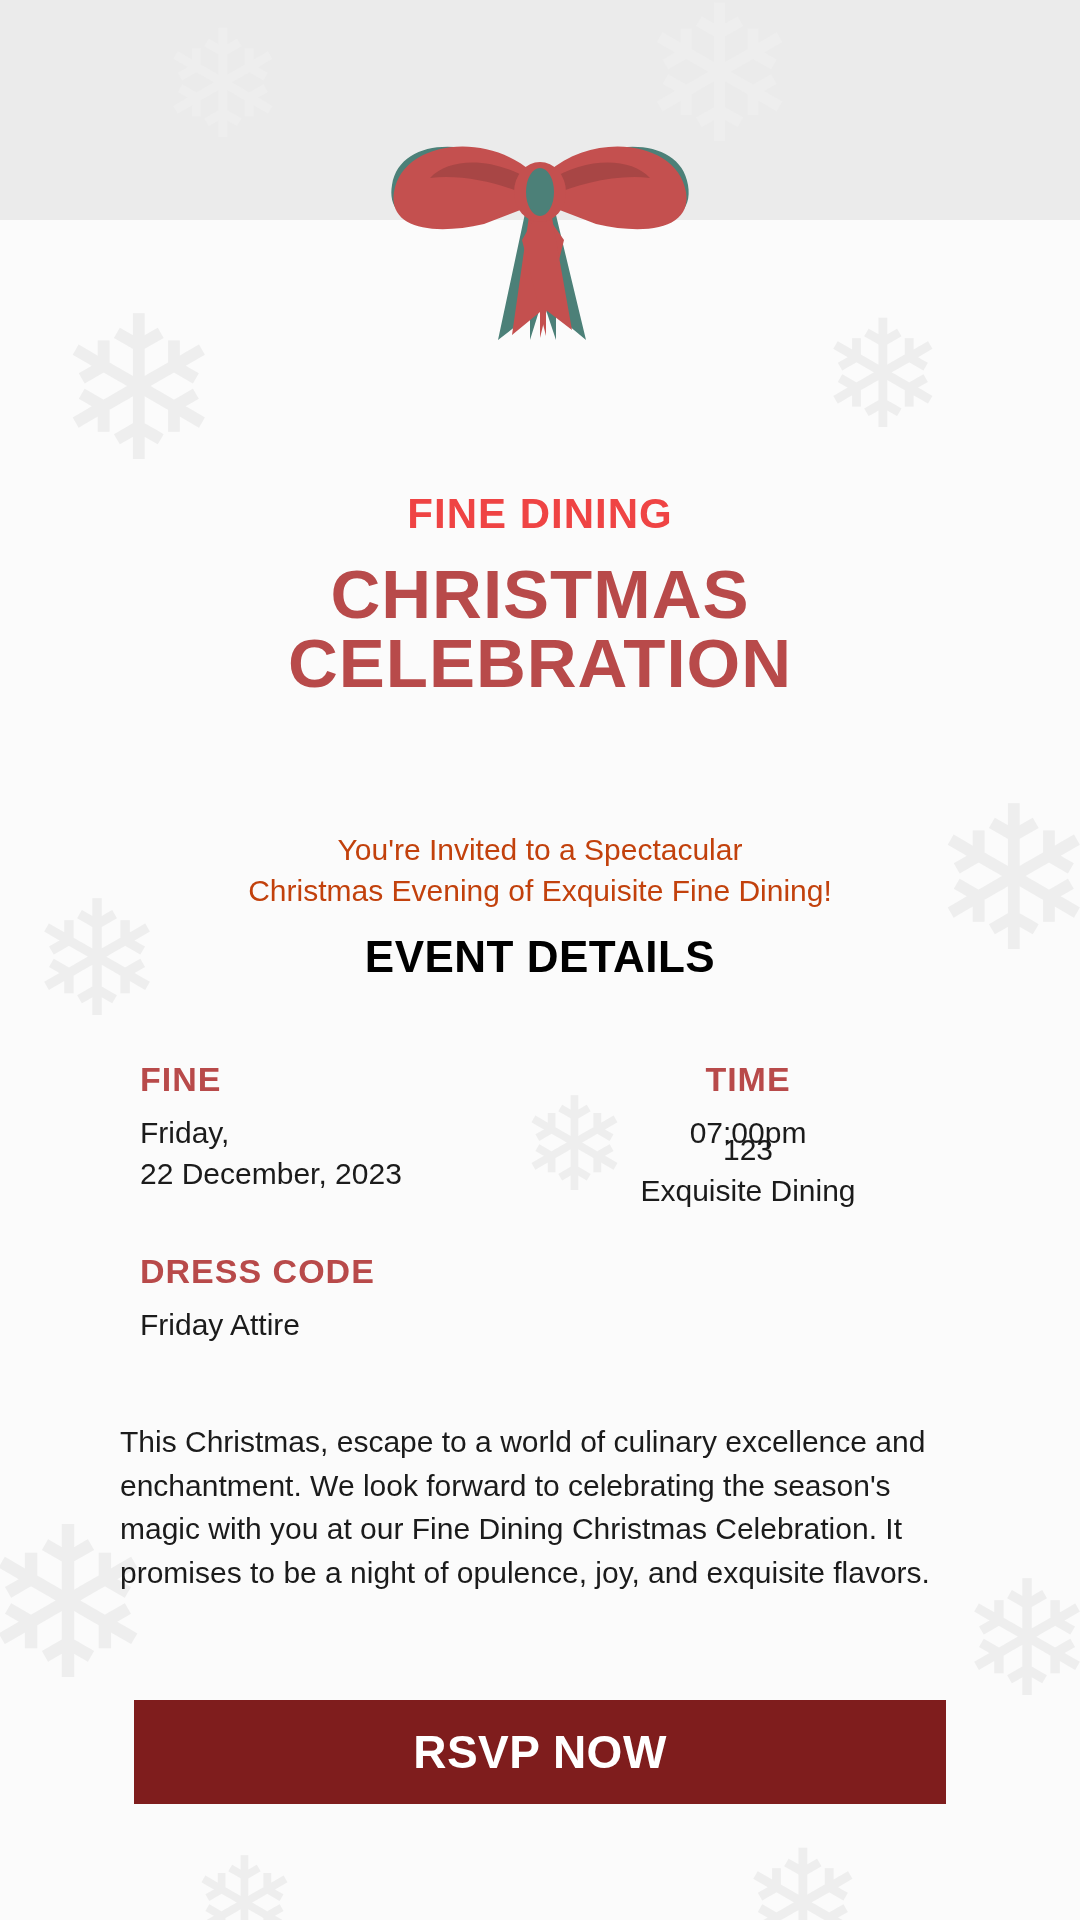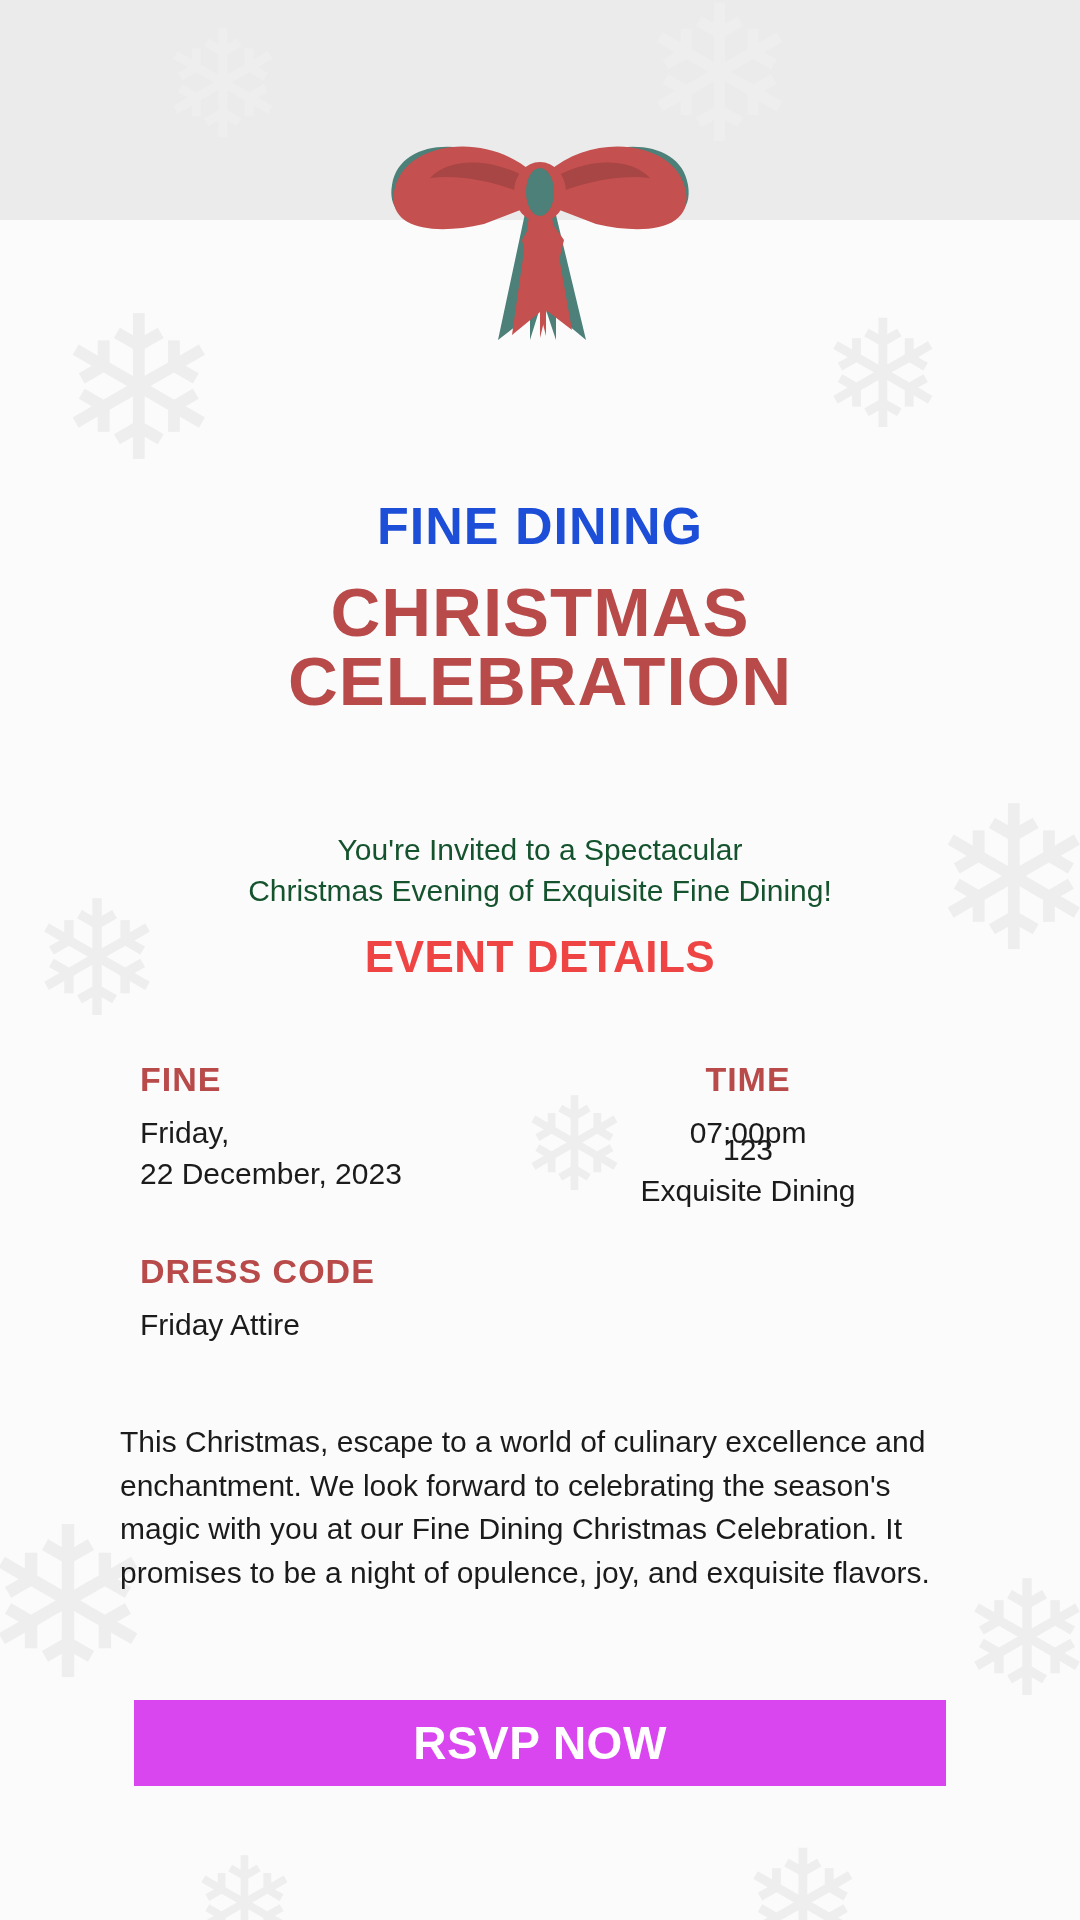--- a/index.html
+++ b/index.html
@@ -62,56 +62,56 @@
   }
 
   .title-block {
     position: absolute;
     top: 490px;
     left: 0;
     width: 1080px;
     text-align: center;
   }
   .kicker {
-    color: #1d4ed8;
-    font-size: 52px;
+    color: #ef4444;
+    font-size: 42px;
     font-weight: bold;
     letter-spacing: 1px;
-    margin: 6px;
+    margin: 0;
   }
   .main-title {
     color: #b84a4a;
     font-size: 69px;
     font-weight: bold;
     letter-spacing: 1px;
     line-height: 1.0;
     margin: 22px 0 0 0;
   }
   .main-title .line2 {
     display: block;
   }
 
   .subtitle {
     position: absolute;
     top: 830px;
     left: 0;
     width: 1080px;
     text-align: center;
-    color: #14532d;
+    color: #c2410c;
     font-size: 30px;
     line-height: 1.35;
   }
 
   .section-heading {
     position: absolute;
     top: 932px;
     left: 0;
     width: 1080px;
     text-align: center;
-    color: #ef4444;
+    color: #000000;
     font-size: 44px;
     font-weight: bold;
     letter-spacing: 0.5px;
   }
 
   .details {
     position: absolute;
     top: 1060px;
     left: 140px;
     width: 800px;
@@ -155,22 +155,22 @@
     color: #1b1b1b;
     font-size: 30px;
     line-height: 1.45;
   }
 
   .cta {
     position: absolute;
     top: 1700px;
     left: 134px;
     width: 812px;
-    height: 86px;
-    background: #d946ef;
+    height: 104px;
+    background: #7f1d1d;
     border: none;
     color: #ffffff;
     font-family: "Liberation Sans", sans-serif;
     font-size: 46px;
     font-weight: bold;
     letter-spacing: 0.5px;
     cursor: pointer;
     display: flex;
     align-items: center;
     justify-content: center;

